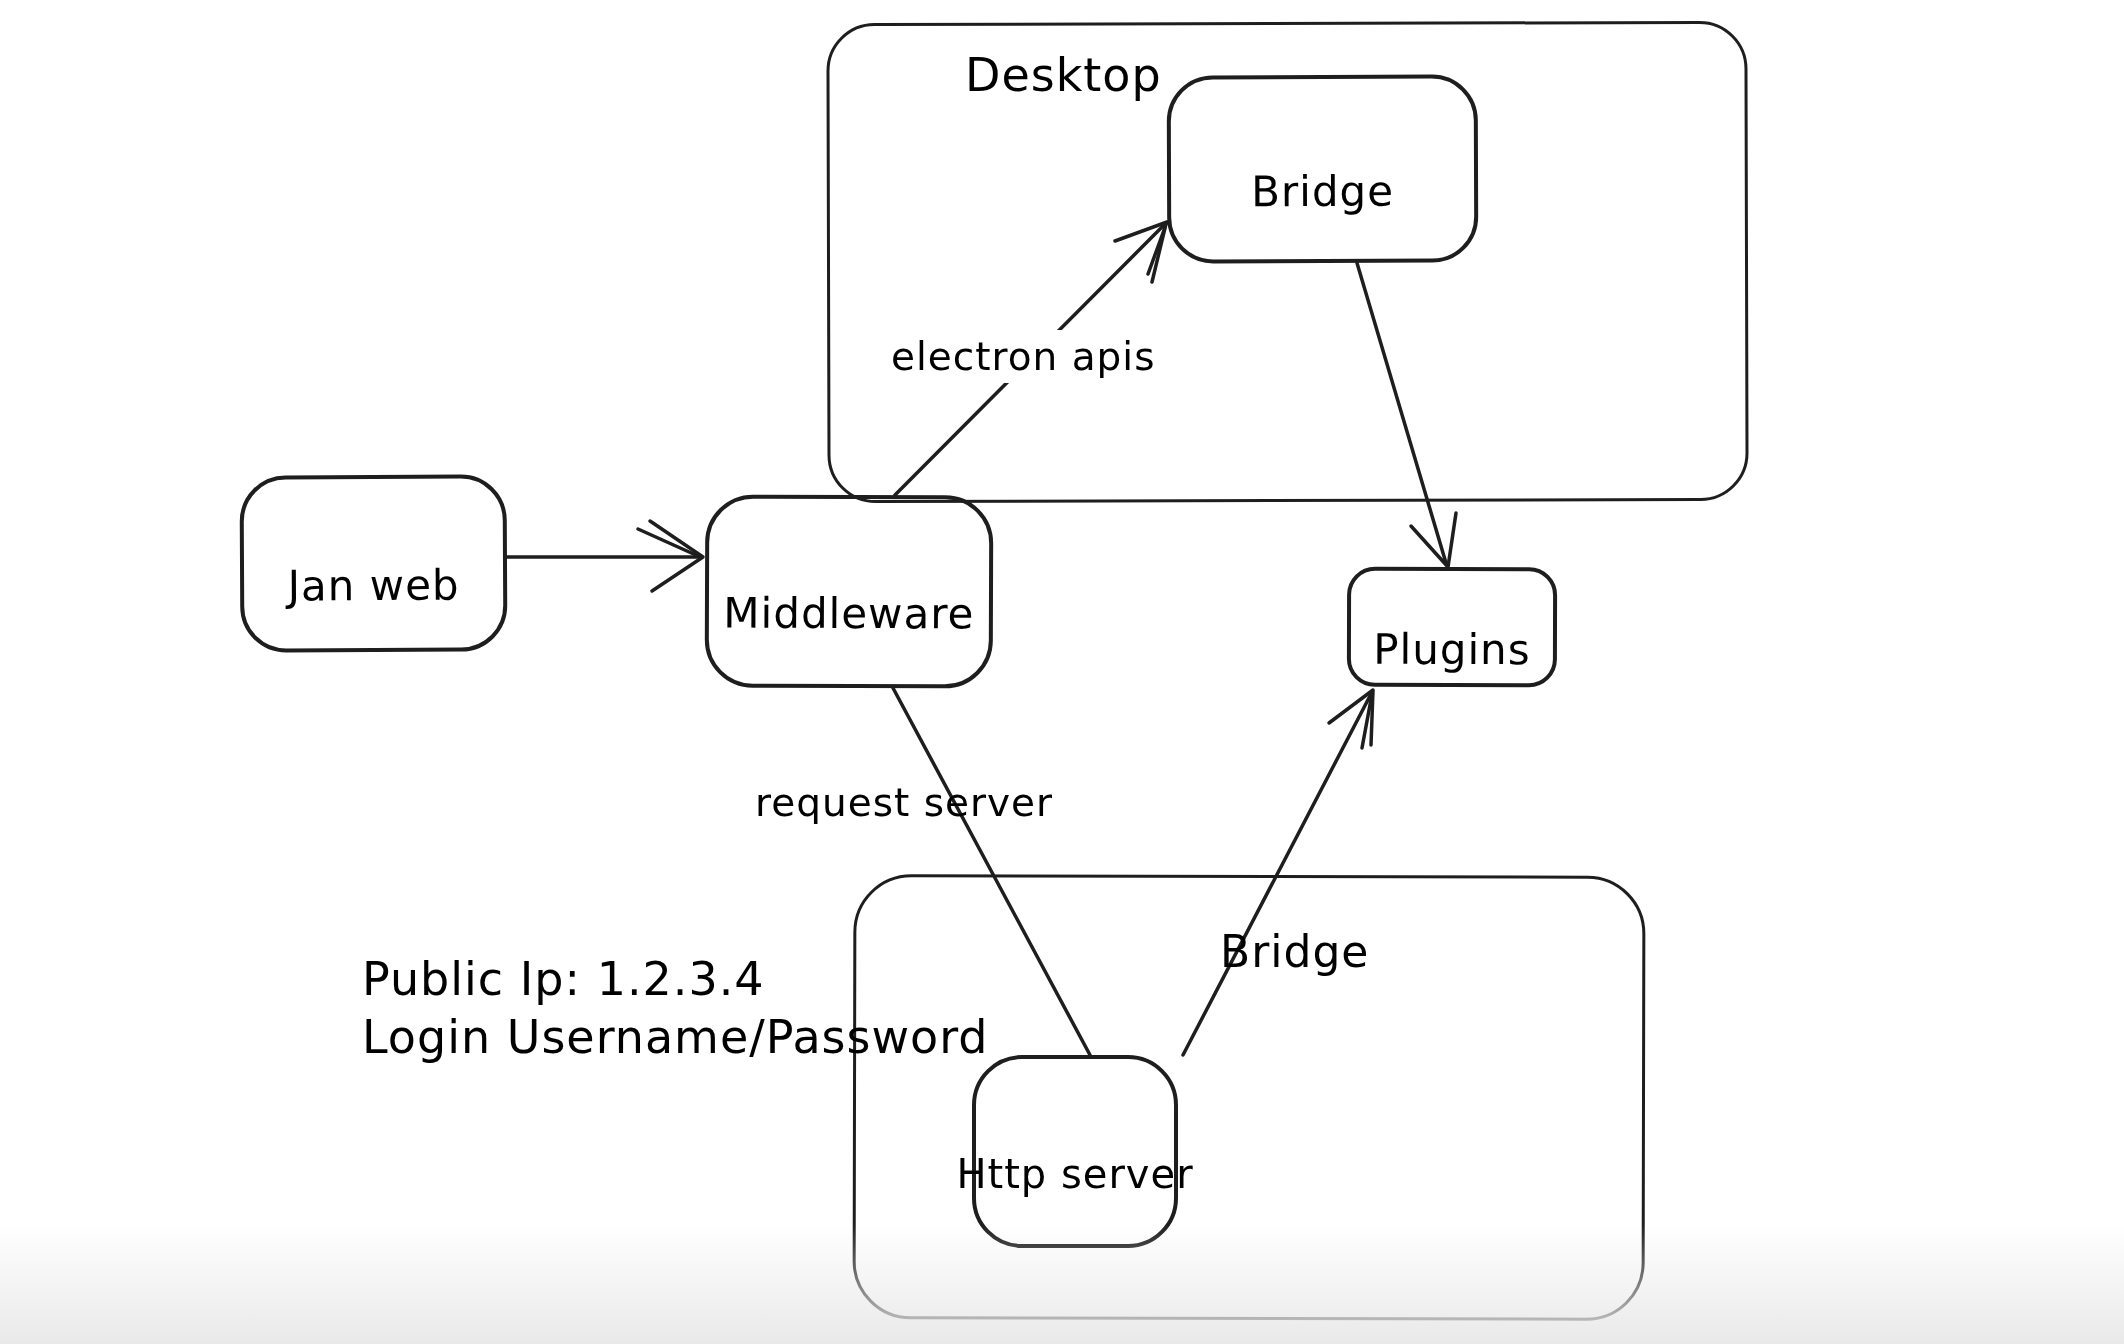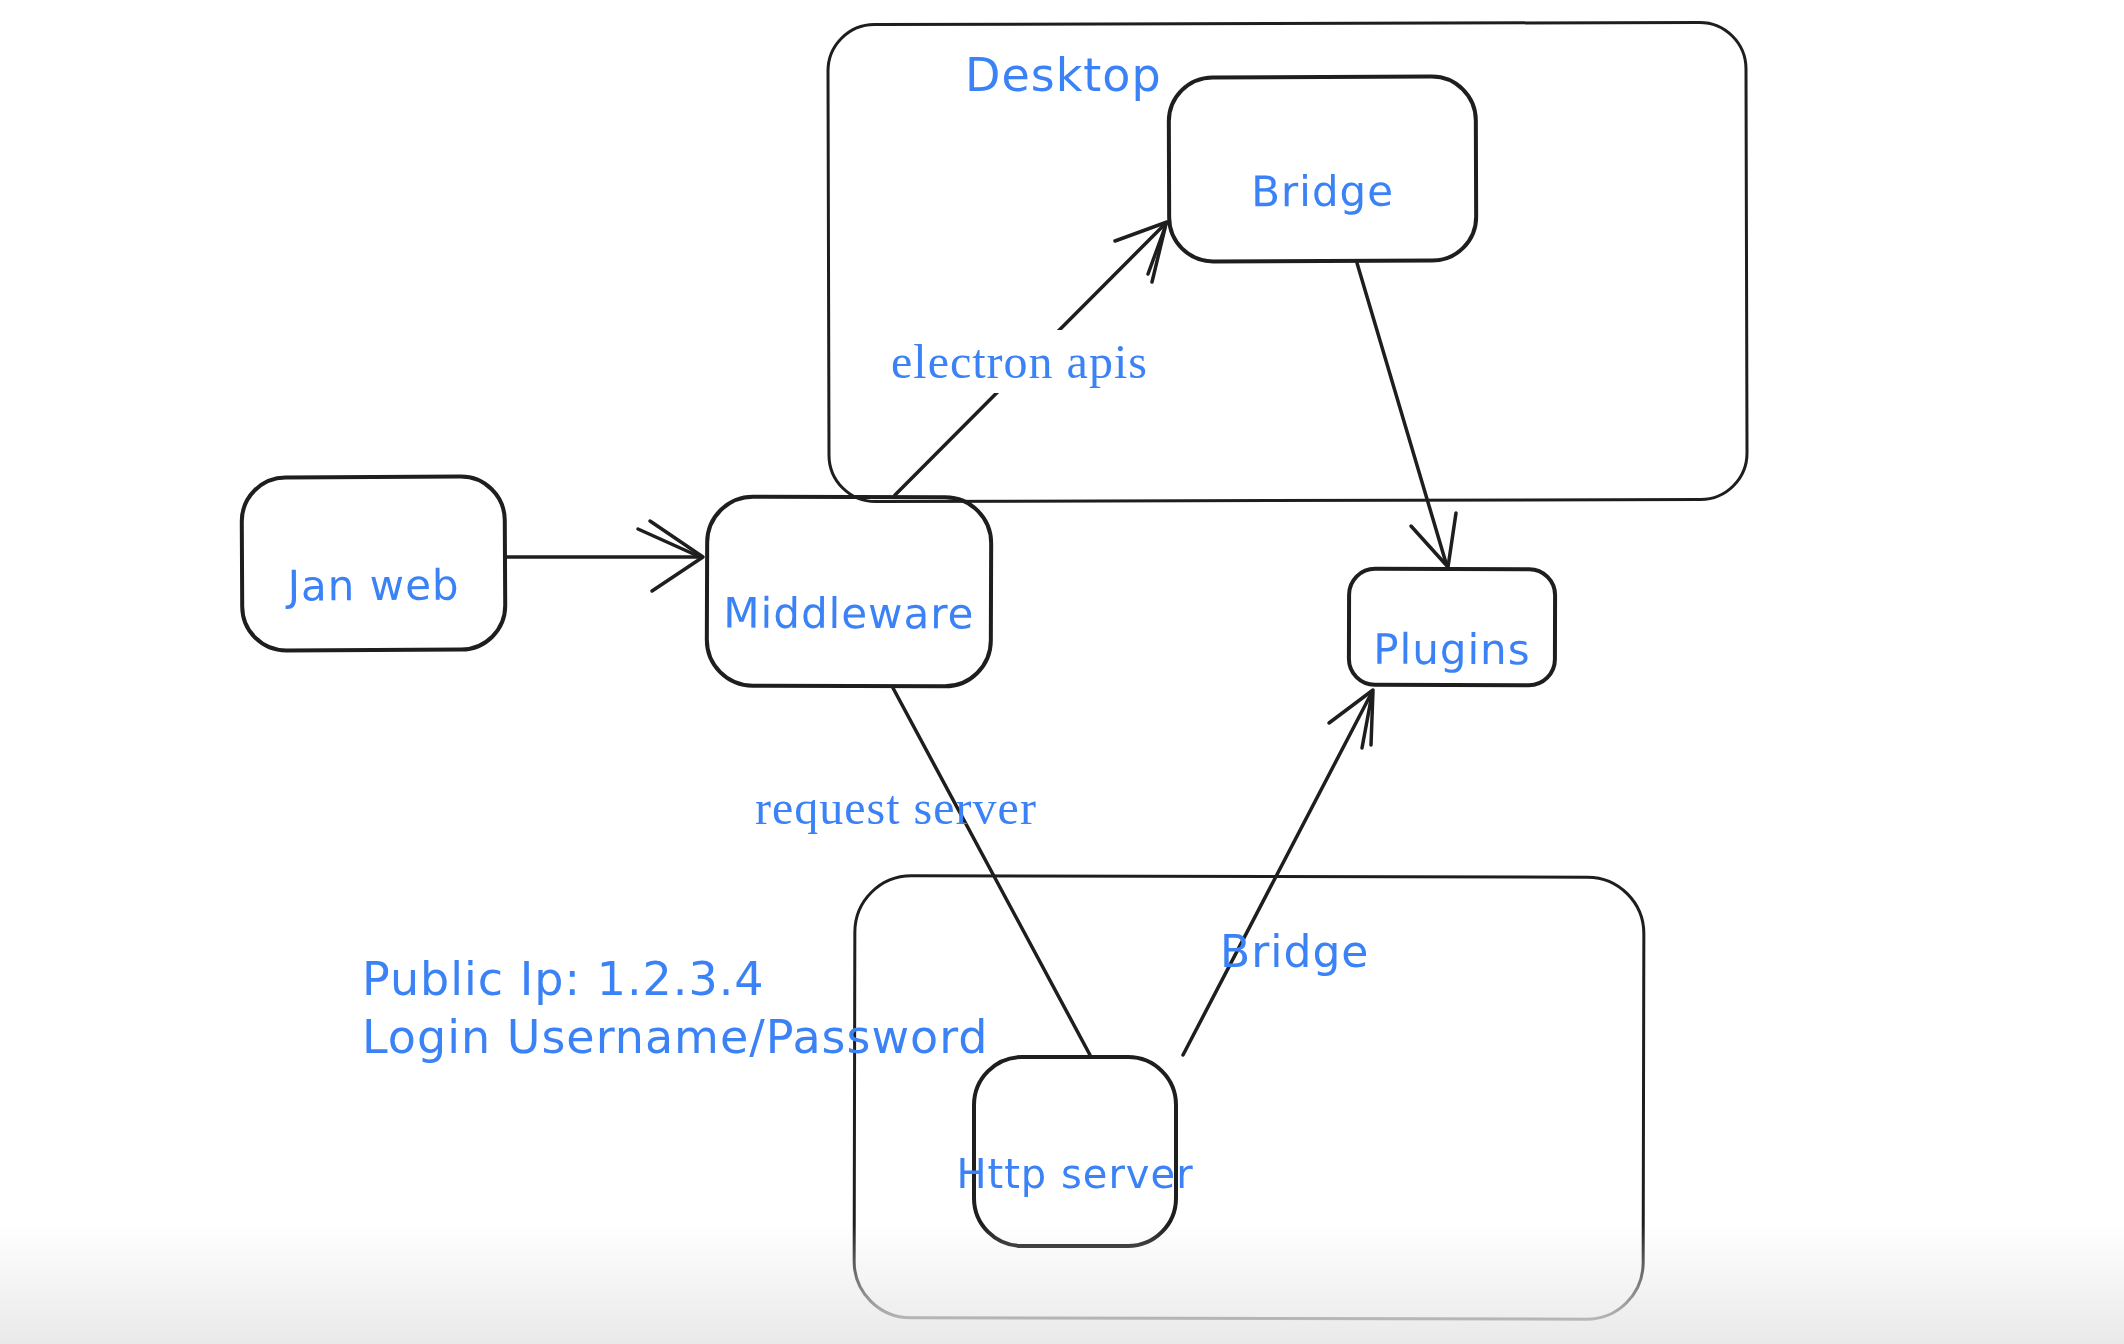--- a/index.html
+++ b/index.html
@@ -3,21 +3,21 @@
 <meta charset="utf-8">
 <style>
   html, body { margin: 0; padding: 0; background: #ffffff; }
   .canvas {
     position: relative;
     width: 2124px;
     height: 1344px;
     background: #ffffff;
     overflow: hidden;
     font-family: "DejaVu Sans", "Liberation Sans", sans-serif;
-    color: #3b82f6;
+    color: #000000;
   }
   
   .canvas::after {
     content: "";
     position: absolute;
     left: 0; right: 0; bottom: 0;
     height: 120px;
     background: linear-gradient(to bottom, rgba(235,235,235,0), rgba(232,232,233,0.95));
     pointer-events: none;
     z-index: 4;
@@ -76,21 +76,21 @@
   .node.http-server .node-label { font-size: 40px; }
   .text-label {
     position: absolute;
     z-index: 3;
     white-space: nowrap;
     letter-spacing: 1px;
   }
   .container-label { font-size: 46px; }
   .desktop-label { left: 965px;  top: 48px; }
   .cloud-label   { left: 1220px; top: 926px; font-size: 44px; }
-  .edge-label { font-size: 48px; font-family: Liberation Serif, serif; }
+  .edge-label { font-size: 39px; }
   .edge-label.electron-apis { left: 883px; top: 330px; background: #ffffff; padding: 4px 8px; }
   .edge-label.request-paths { left: 755px; top: 780px; background: transparent; }
   .annotation {
     position: absolute;
     left: 362px; top: 950px;
     z-index: 3;
     font-size: 46px;
     line-height: 58px;
     letter-spacing: 1px;
     white-space: nowrap;

